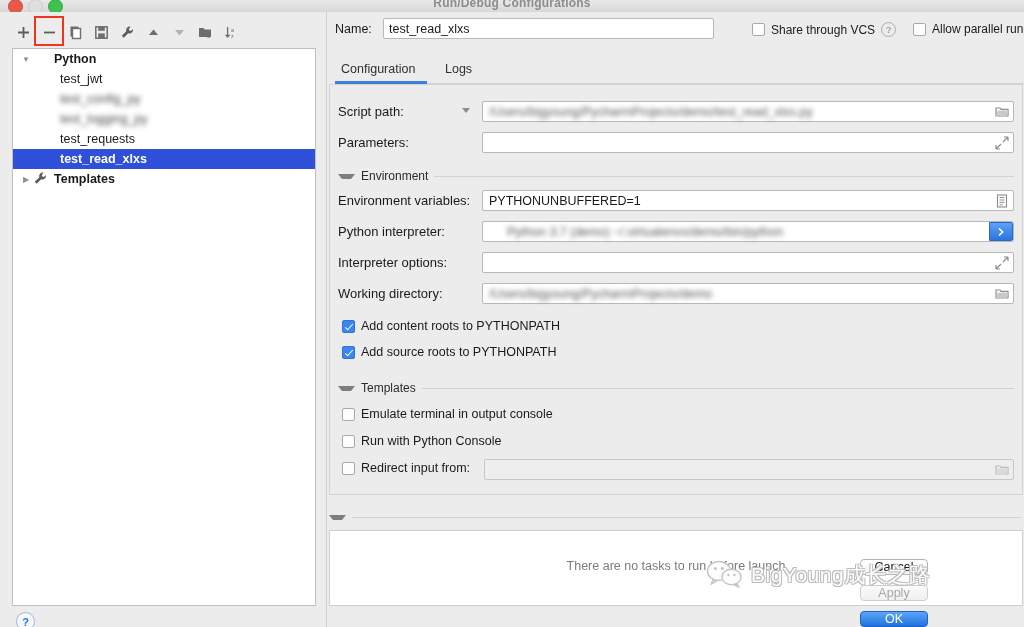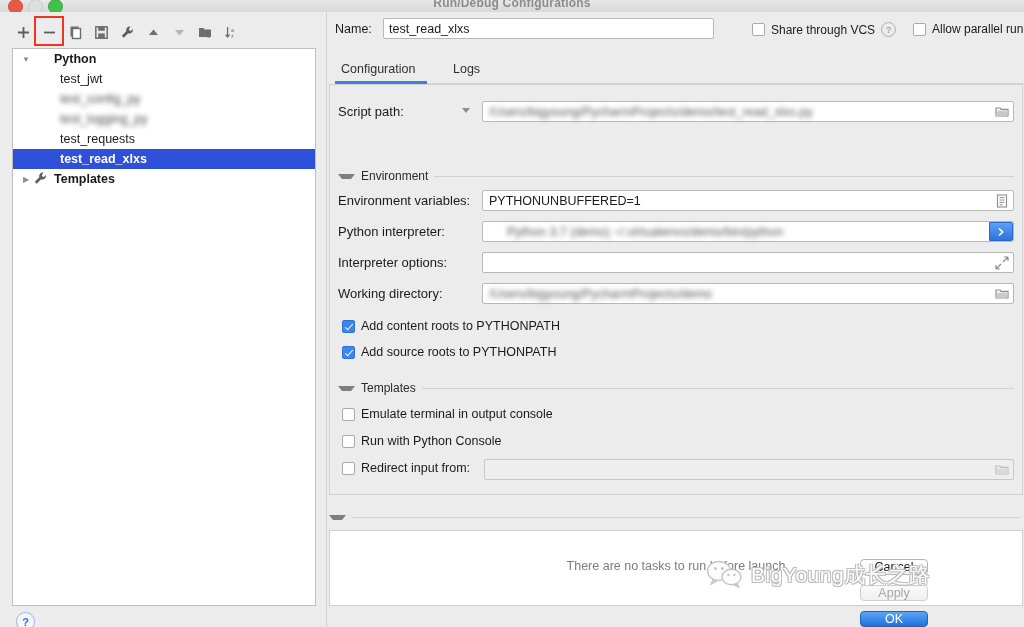--- a/index.html
+++ b/index.html
@@ -251,21 +251,21 @@
   .tab {
     position: absolute;
     top: 0;
     height: 26px;
     font-size: 12.5px;
     color: #303030;
     display: flex;
     align-items: center;
   }
   .tab.t1 { left: 6px; }
-  .tab.t2 { left: 118px; }
+  .tab.t2 { left: 110px; }
   .tabunderline {
     position: absolute;
     left: 0; top: 25px;
     width: 92px; height: 3px;
     background: #3d7fdc;
   }
 
   
   .card {
     position: absolute;
@@ -607,20 +607,31 @@
           <div class="fval blur">/Users/bigyoung/PycharmProjects/demo/test_read_xlxs.py</div>
           <div class="fieldicon">
             <svg width="14" height="14" viewBox="0 0 14 14">
                 <path d="M1 3h4l1 1.4h7V11H1z" fill="none" stroke="#8d8d8d" stroke-width="1.2"></path>
                 <path d="M2.6 5.6h10.8L12 11H1z" fill="#c9c9c9"></path>
               </svg>
           </div>
         </div>
       </div>
 
+      <div class="frow" style="top:47px; width:684px;">
+        <div class="flabel">Parameters:</div>
+        <div class="finput" style="left:152px; top:0; width:532px;">
+          <div class="fval"></div>
+          <div class="fieldicon">
+            <svg width="14" height="14" viewBox="0 0 14 14">
+                <path d="M13 1 8 6M13 1v4M13 1h-4M1 13l5-5M1 13V9M1 13h4" stroke="#8d8d8d" stroke-width="1.2" fill="none"></path>
+              </svg>
+          </div>
+        </div>
+      </div>
 
       <div class="section" style="top:84px;">
         <span class="caret"></span>
         <span class="stext">Environment</span>
         <span class="sline"></span>
       </div>
 
       <div class="frow" style="top:105px; width:684px;">
         <div class="flabel">Environment variables:</div>
         <div class="finput" style="left:152px; top:0; width:532px;">

